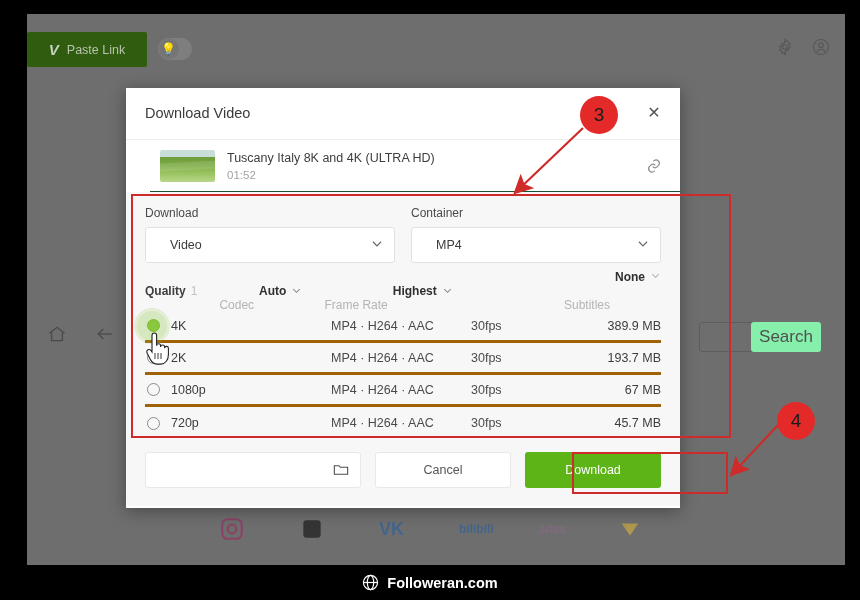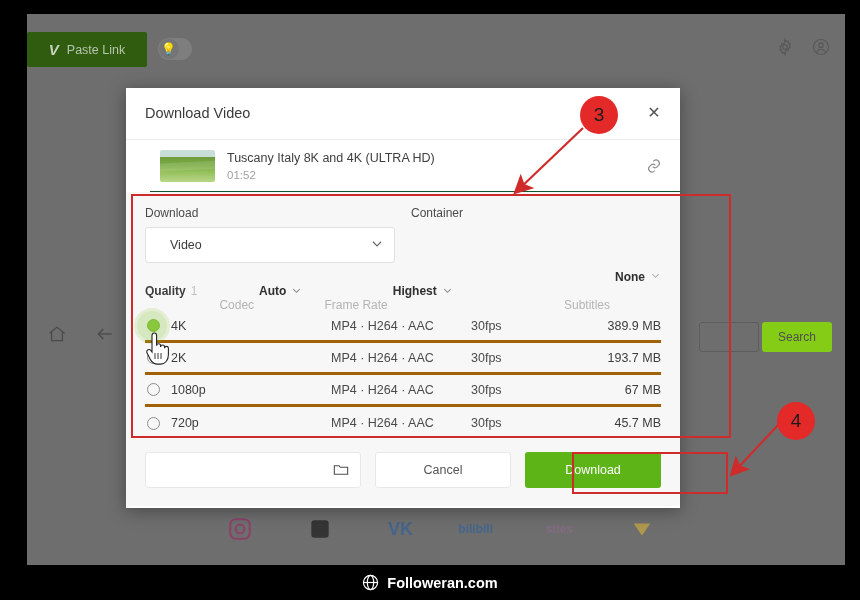--- a/index.html
+++ b/index.html
@@ -102,43 +102,43 @@
   .bg-nav-ico { width: 20px; height: 20px; display:block; }
   .bg-search-box {
     position: absolute;
     right: 86px; top: 308px;
     width: 60px; height: 30px;
     border: 1px solid #5d5d5d;
     border-radius: 3px;
   }
   .bg-search-btn {
     position: absolute;
-    right: 13px; top: 308px;
+    right: 24px; top: 308px;
     width: 70px; height: 30px;
-    background: #84cc16;
+    background: #86efac;
     border-radius: 3px;
     color: #4f4f4f;
-    font-size: 12px;
+    font-size: 17px;
     display: flex;
     align-items: center;
     justify-content: center;
   }
 
   
   .bg-sites {
     position: absolute;
     left: 0; top: 498px;
     width: 818px; height: 34px;
     display: flex;
     align-items: center;
     justify-content: center;
     gap: 46px;
     opacity: .62;
   }
-  .bg-site { width: 34px; height: 22px; display:flex; align-items:center; justify-content:flex-end;
+  .bg-site { width: 34px; height: 22px; display:flex; align-items:center; justify-content:flex-start;
              font-size: 11px; font-weight: bold; }
 
   
   .modal {
     position: absolute;
     left: 126px; top: 88px;
     width: 554px; height: 420px;
     background: #ffffff;
     box-shadow: 0 3px 16px rgba(0,0,0,.35);
   }
@@ -515,20 +515,28 @@
             <span>Video</span>
             <span class="chev">
               <svg width="14" height="14" viewBox="0 0 24 24" fill="none" stroke="#6a6a6a" stroke-width="2">
                   <path d="M5 9l7 7 7-7"></path>
                 </svg>
             </span>
           </div>
         </div>
         <div class="field">
           <div class="field-label">Container</div>
+          <div class="select-box">
+            <span>MP4</span>
+            <span class="chev">
+              <svg width="14" height="14" viewBox="0 0 24 24" fill="none" stroke="#6a6a6a" stroke-width="2">
+                  <path d="M5 9l7 7 7-7"></path>
+                </svg>
+            </span>
+          </div>
         </div>
       </div>
 
       <div class="sub-controls">
         <div class="sc-item">
           <span class="sc-key-strong">Quality</span>
           <span class="sc-val-dim">1</span>
         </div>
         <div class="sc-item">
           <span class="sc-key-dim">Codec</span>

